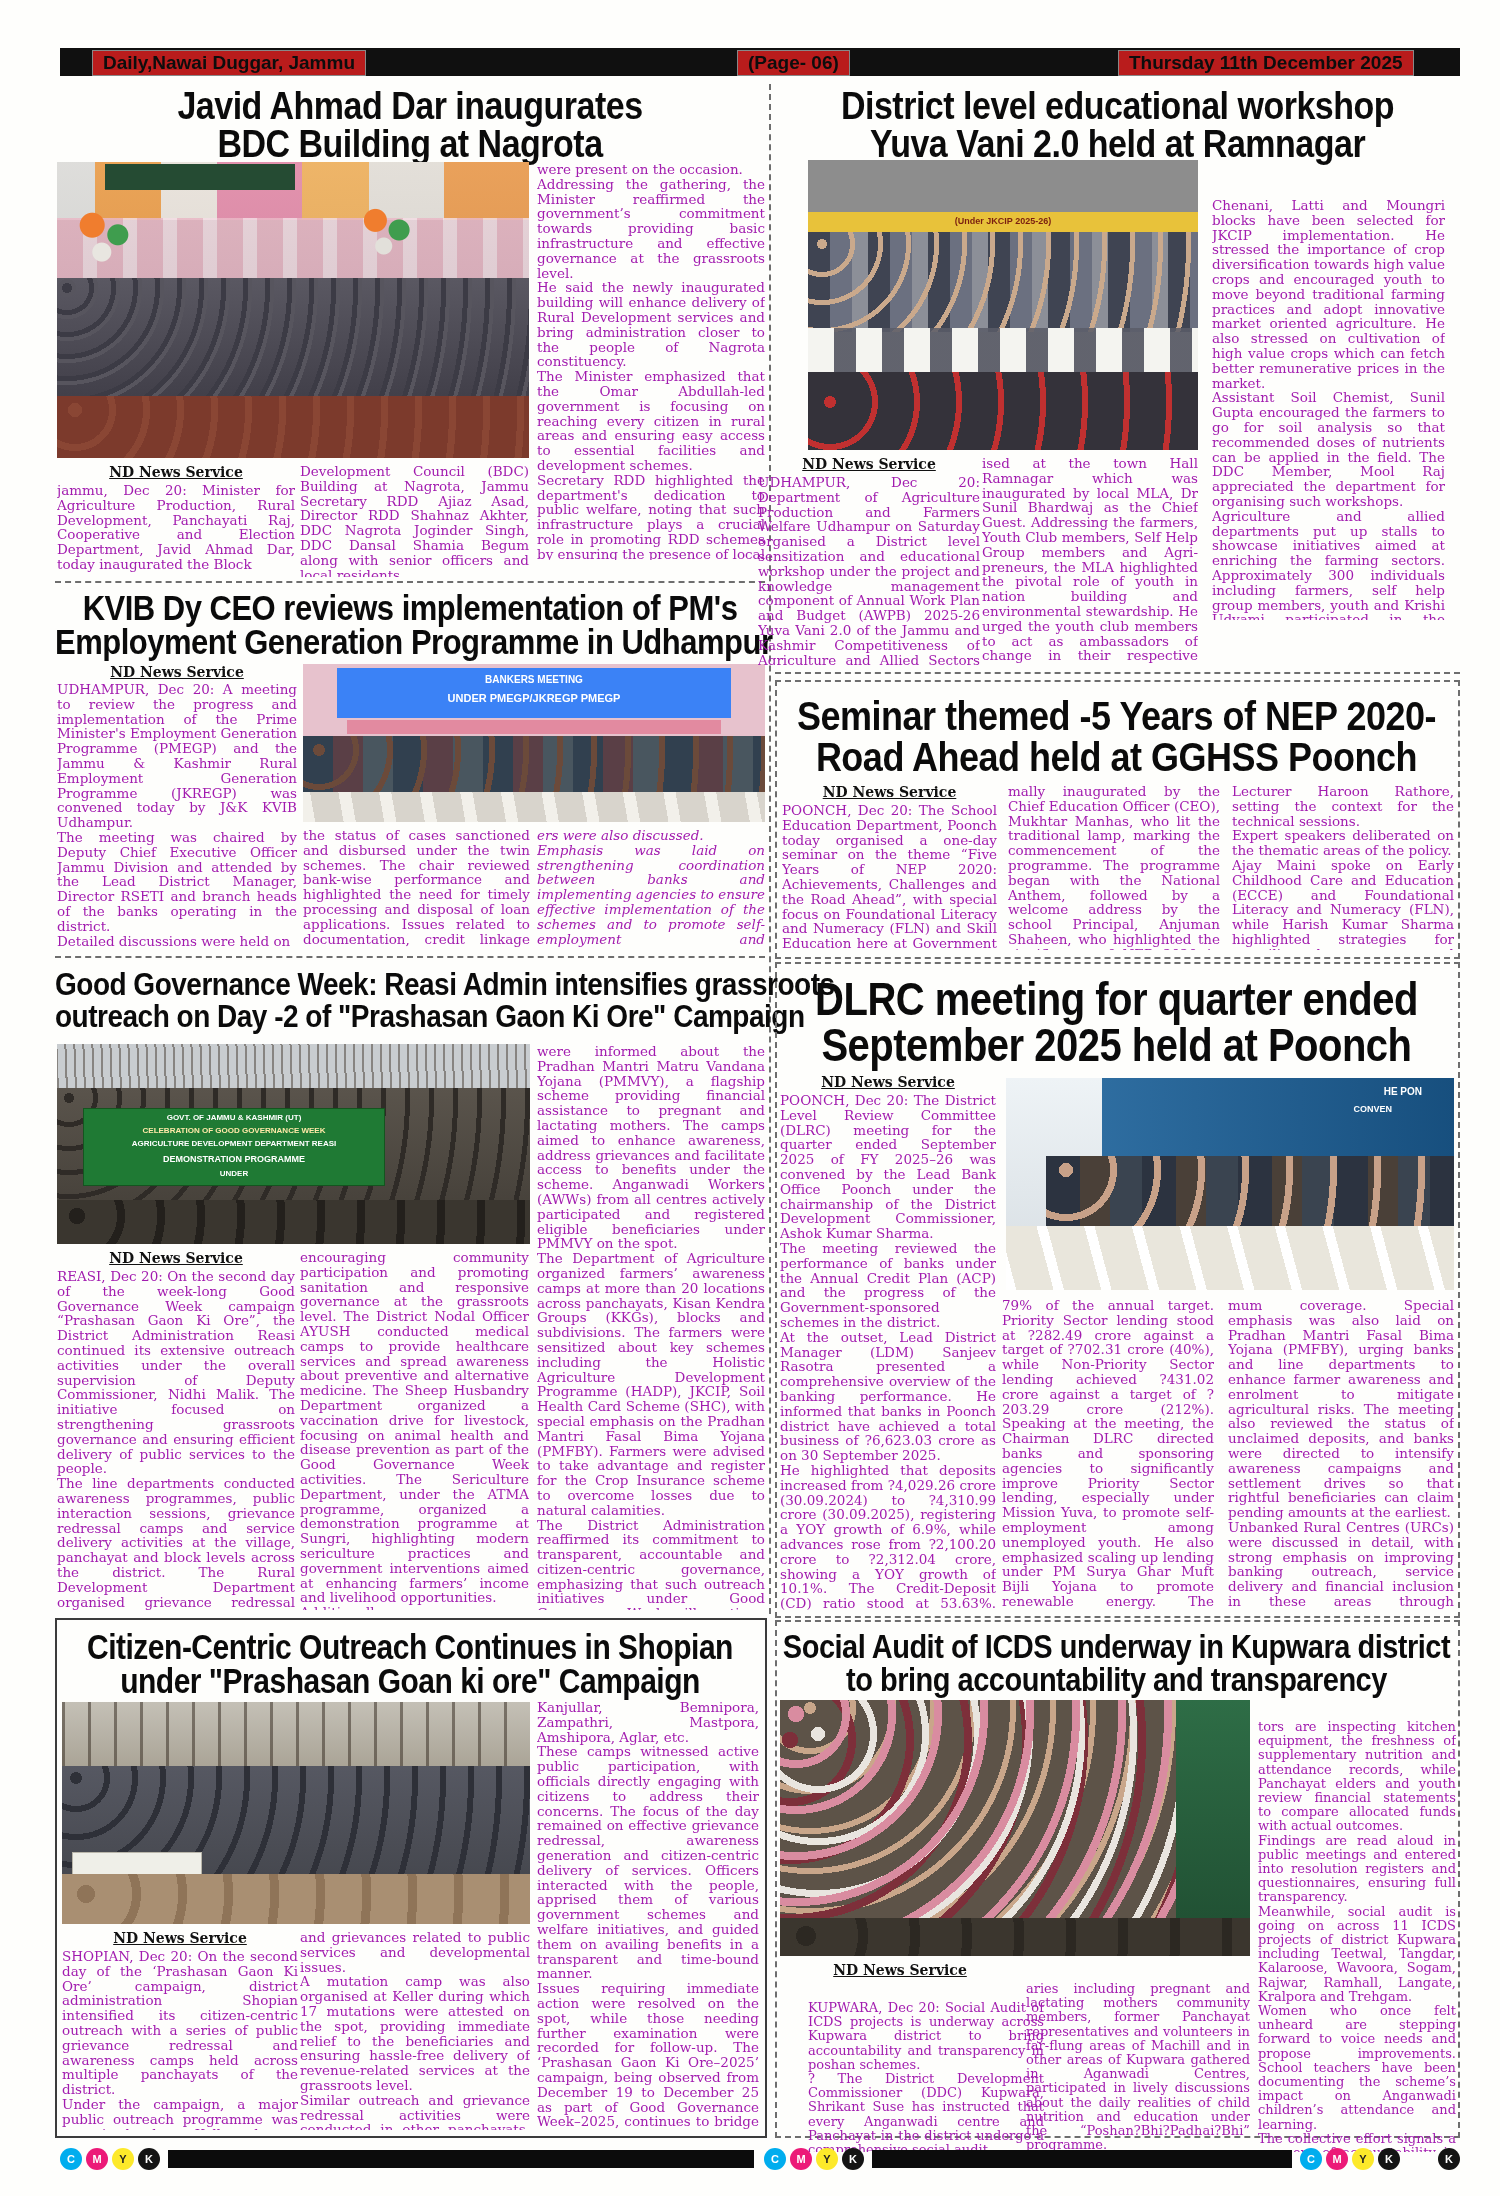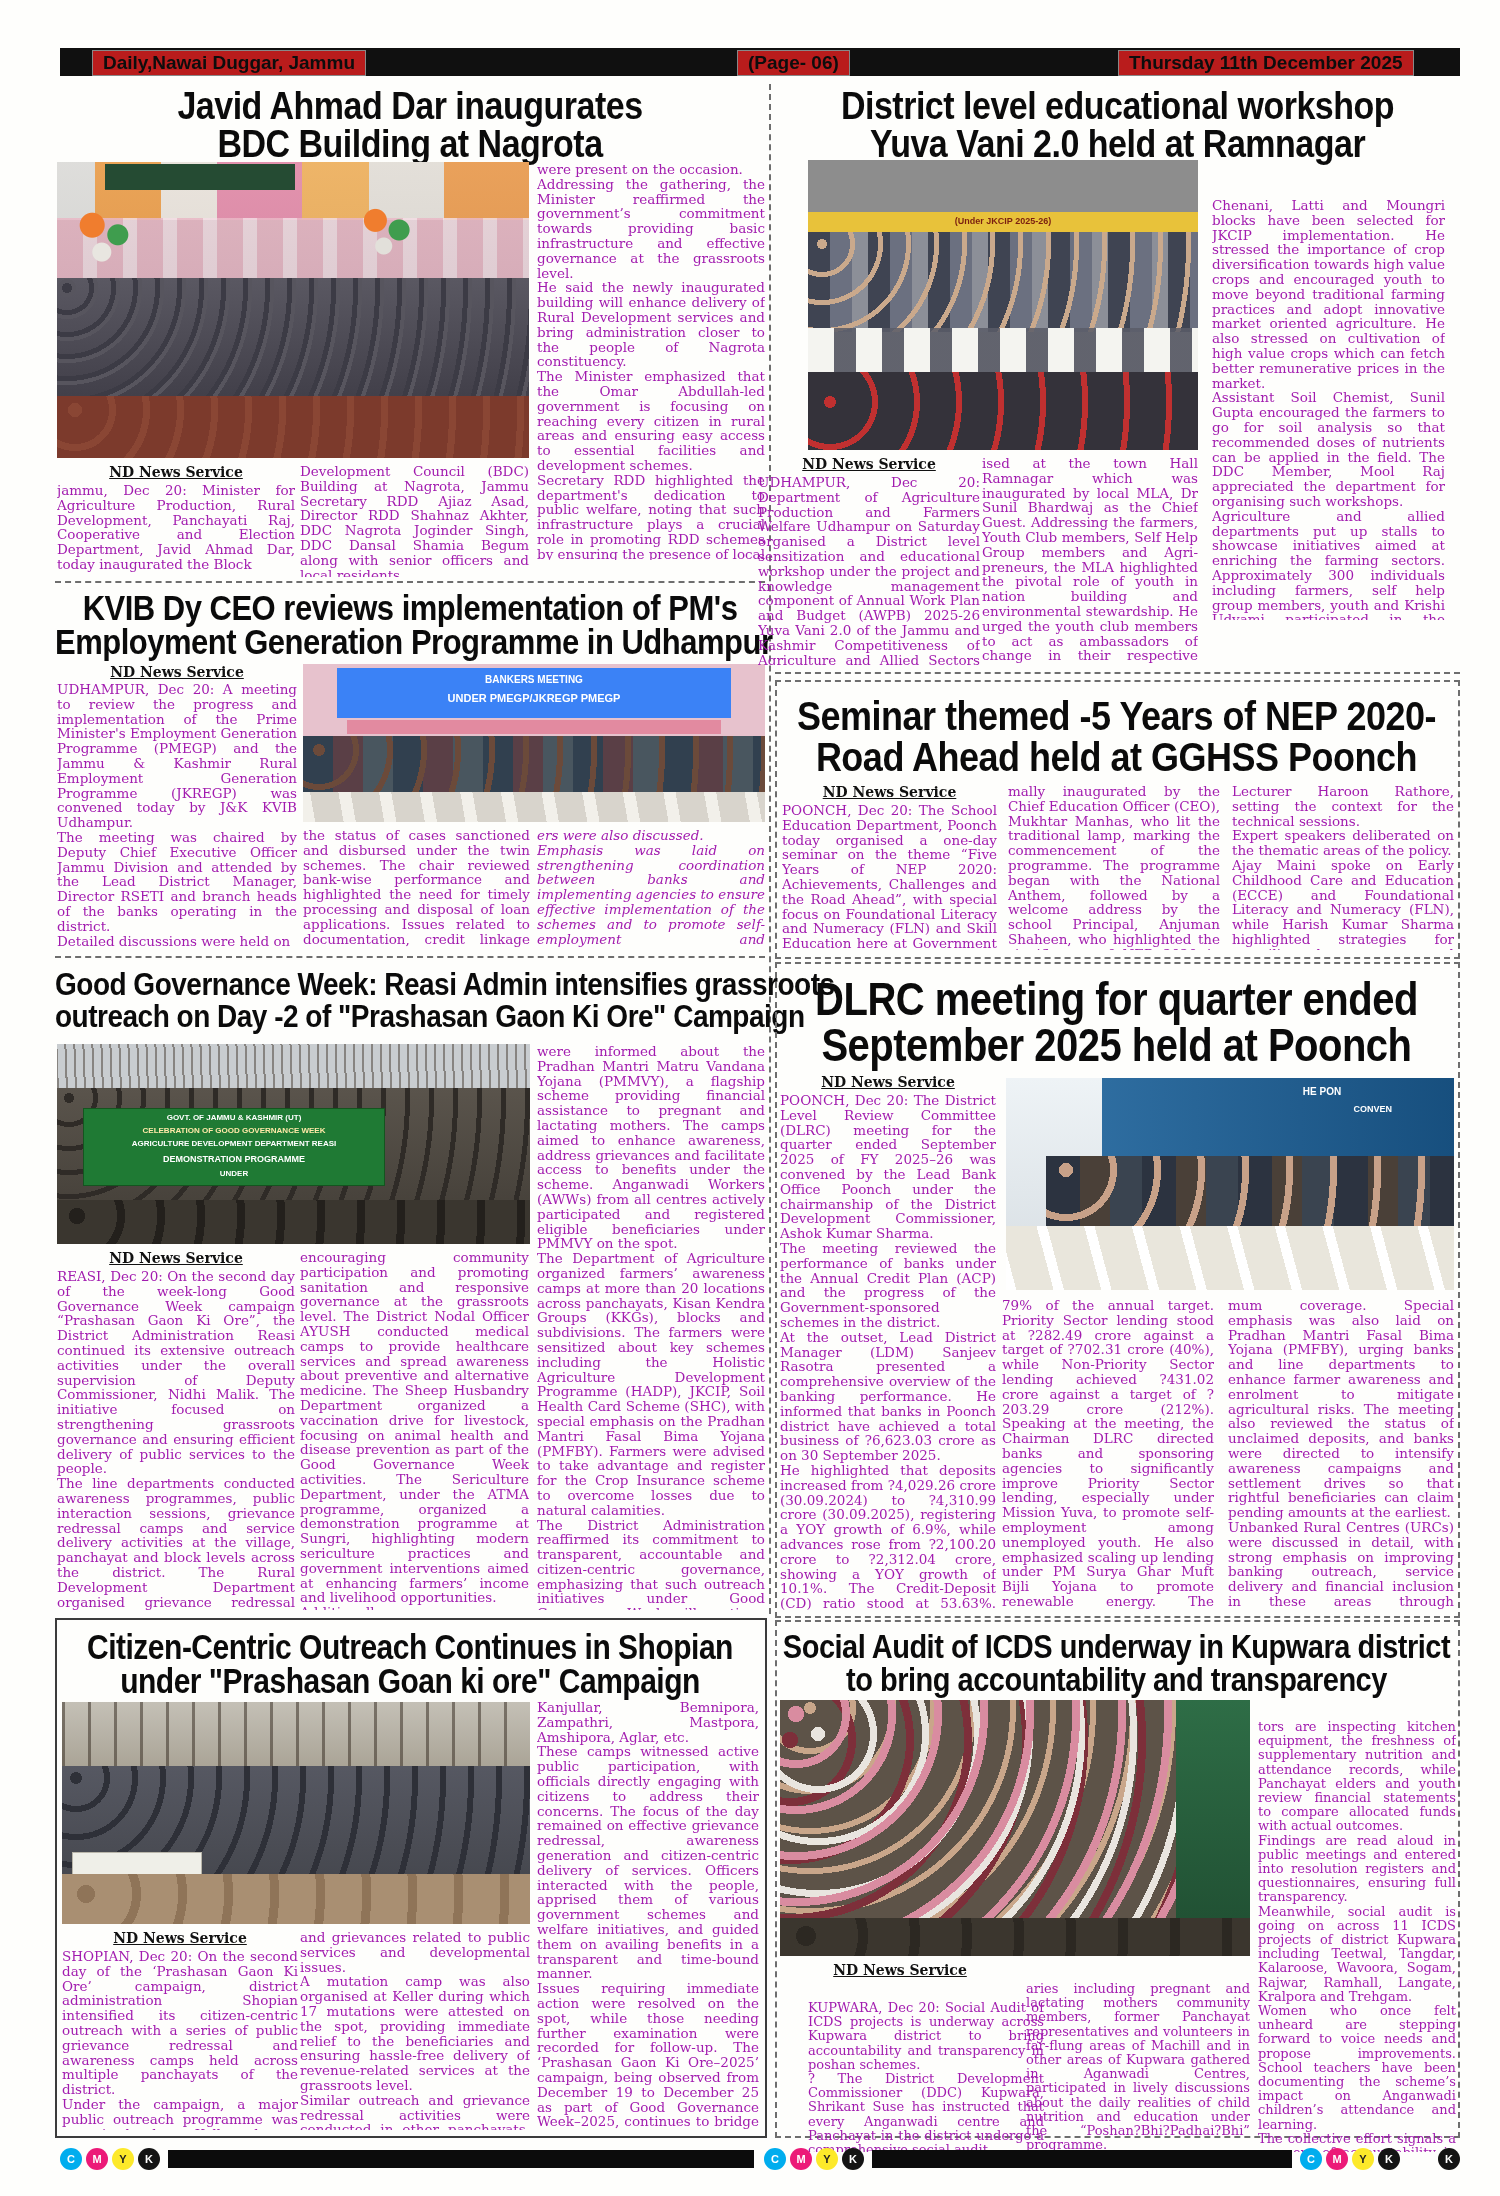--- a/index.html
+++ b/index.html
@@ -166,21 +166,21 @@
     <div class="hl s40" style="left:780px;top:974px;width:673px;">DLRC meeting for quarter ended</div>
     <div class="hl s40" style="left:780px;top:1020px;width:673px;">September 2025 held at Poonch</div>
     <div class="by" style="left:780px;top:1074px;width:216px;">ND News Service</div>
     <div class="col" style="left:780px;top:1093px;width:216px;height:517px;">POONCH, Dec 20: The District Level Review Committee (DLRC) meeting for the quarter ended September 2025 of FY 2025–26 was convened by the Lead Bank Office Poonch under the chairmanship of the District Development Commissioner, Ashok Kumar Sharma.
 The meeting reviewed the performance of banks under the Annual Credit Plan (ACP) and the progress of the Government-sponsored schemes in the district.
 At the outset, Lead District Manager (LDM) Sanjeev Rasotra presented a comprehensive overview of the banking performance. He informed that banks in Poonch district have achieved a total business of ?6,623.03 crore as on 30 September 2025.
 He highlighted that deposits increased from ?4,029.26 crore (30.09.2024) to ?4,310.99 crore (30.09.2025), registering a YOY growth of 6.9%, while advances rose from ?2,100.20 crore to ?2,312.04 crore, showing a YOY growth of 10.1%. The Credit-Deposit (CD) ratio stood at 53.63%. Under the Annual Credit Plan for FY 2025–26 (up to 30.09.2025), the banks disbursed ?713.51crore against an annual target of ?905.60 crore, achieving</div>
     <div class="photo" style="left:1006px;top:1078px;width:448px;height:212px;">
       <div class="ph" style="left:0;top:0;width:96px;height:100%;background:linear-gradient(#eef3f6,#d6dde2);"></div>
       <div class="ph" style="left:96px;top:0;width:352px;height:122px;background:linear-gradient(90deg,#2e6da0,#174f7e);">
-        <div class="bantxt" style="top:8px;left:120px;width:200px;font-size:10px;text-align:center;">HE PON</div>
+        <div class="bantxt" style="top:8px;left:120px;width:200px;font-size:10px;text-align:right;">HE PON</div>
         <div class="bantxt" style="top:26px;left:90px;width:200px;font-size:9px;text-align:right;">CONVEN</div>
       </div>
       <div class="ph" style="left:40px;top:78px;width:408px;height:72px;background:repeating-radial-gradient(circle at 20px 14px,#c8a188 0 7px,transparent 7px 44px),repeating-linear-gradient(90deg,#2c3340 0 34px,#4a4038 34px 64px,#3a4450 64px 96px);"></div>
       <div class="ph" style="left:0;top:148px;width:100%;height:64px;background:repeating-linear-gradient(75deg,#ffffff 0 10px,rgba(0,0,0,0) 10px 46px),#e9e6dc;"></div>
     </div>
     <div class="col" style="left:1002px;top:1298px;width:212px;height:313px;">79% of the annual target. Priority Sector lending stood at ?282.49 crore against a target of ?702.31 crore (40%), while Non-Priority Sector lending achieved ?431.02 crore against a target of ?203.29 crore (212%). Speaking at the meeting, the Chairman DLRC directed banks and sponsoring agencies to significantly improve Priority Sector lending, especially under Mission Yuva, to promote self-employment among unemployed youth. He also emphasized scaling up lending under PM Surya Ghar Muft Bijli Yojana to promote renewable energy. The Chairman further stressed vigorous implementation of Social Security Schemes—PMJJBY, PMSBY and APY to ensure maxi-</div>
     <div class="col" style="left:1228px;top:1298px;width:226px;height:313px;">mum coverage. Special emphasis was also laid on Pradhan Mantri Fasal Bima Yojana (PMFBY), urging banks and line departments to enhance farmer awareness and enrolment to mitigate agricultural risks. The meeting also reviewed the status of unclaimed deposits, and banks were directed to intensify awareness campaigns and settlement drives so that rightful beneficiaries can claim pending amounts at the earliest.
 Unbanked Rural Centres (URCs) were discussed in detail, with strong emphasis on improving banking outreach, service delivery and financial inclusion in these areas through coordinated efforts of banks, BCs, CFLs, and district administration.</div>
   </section>
 

